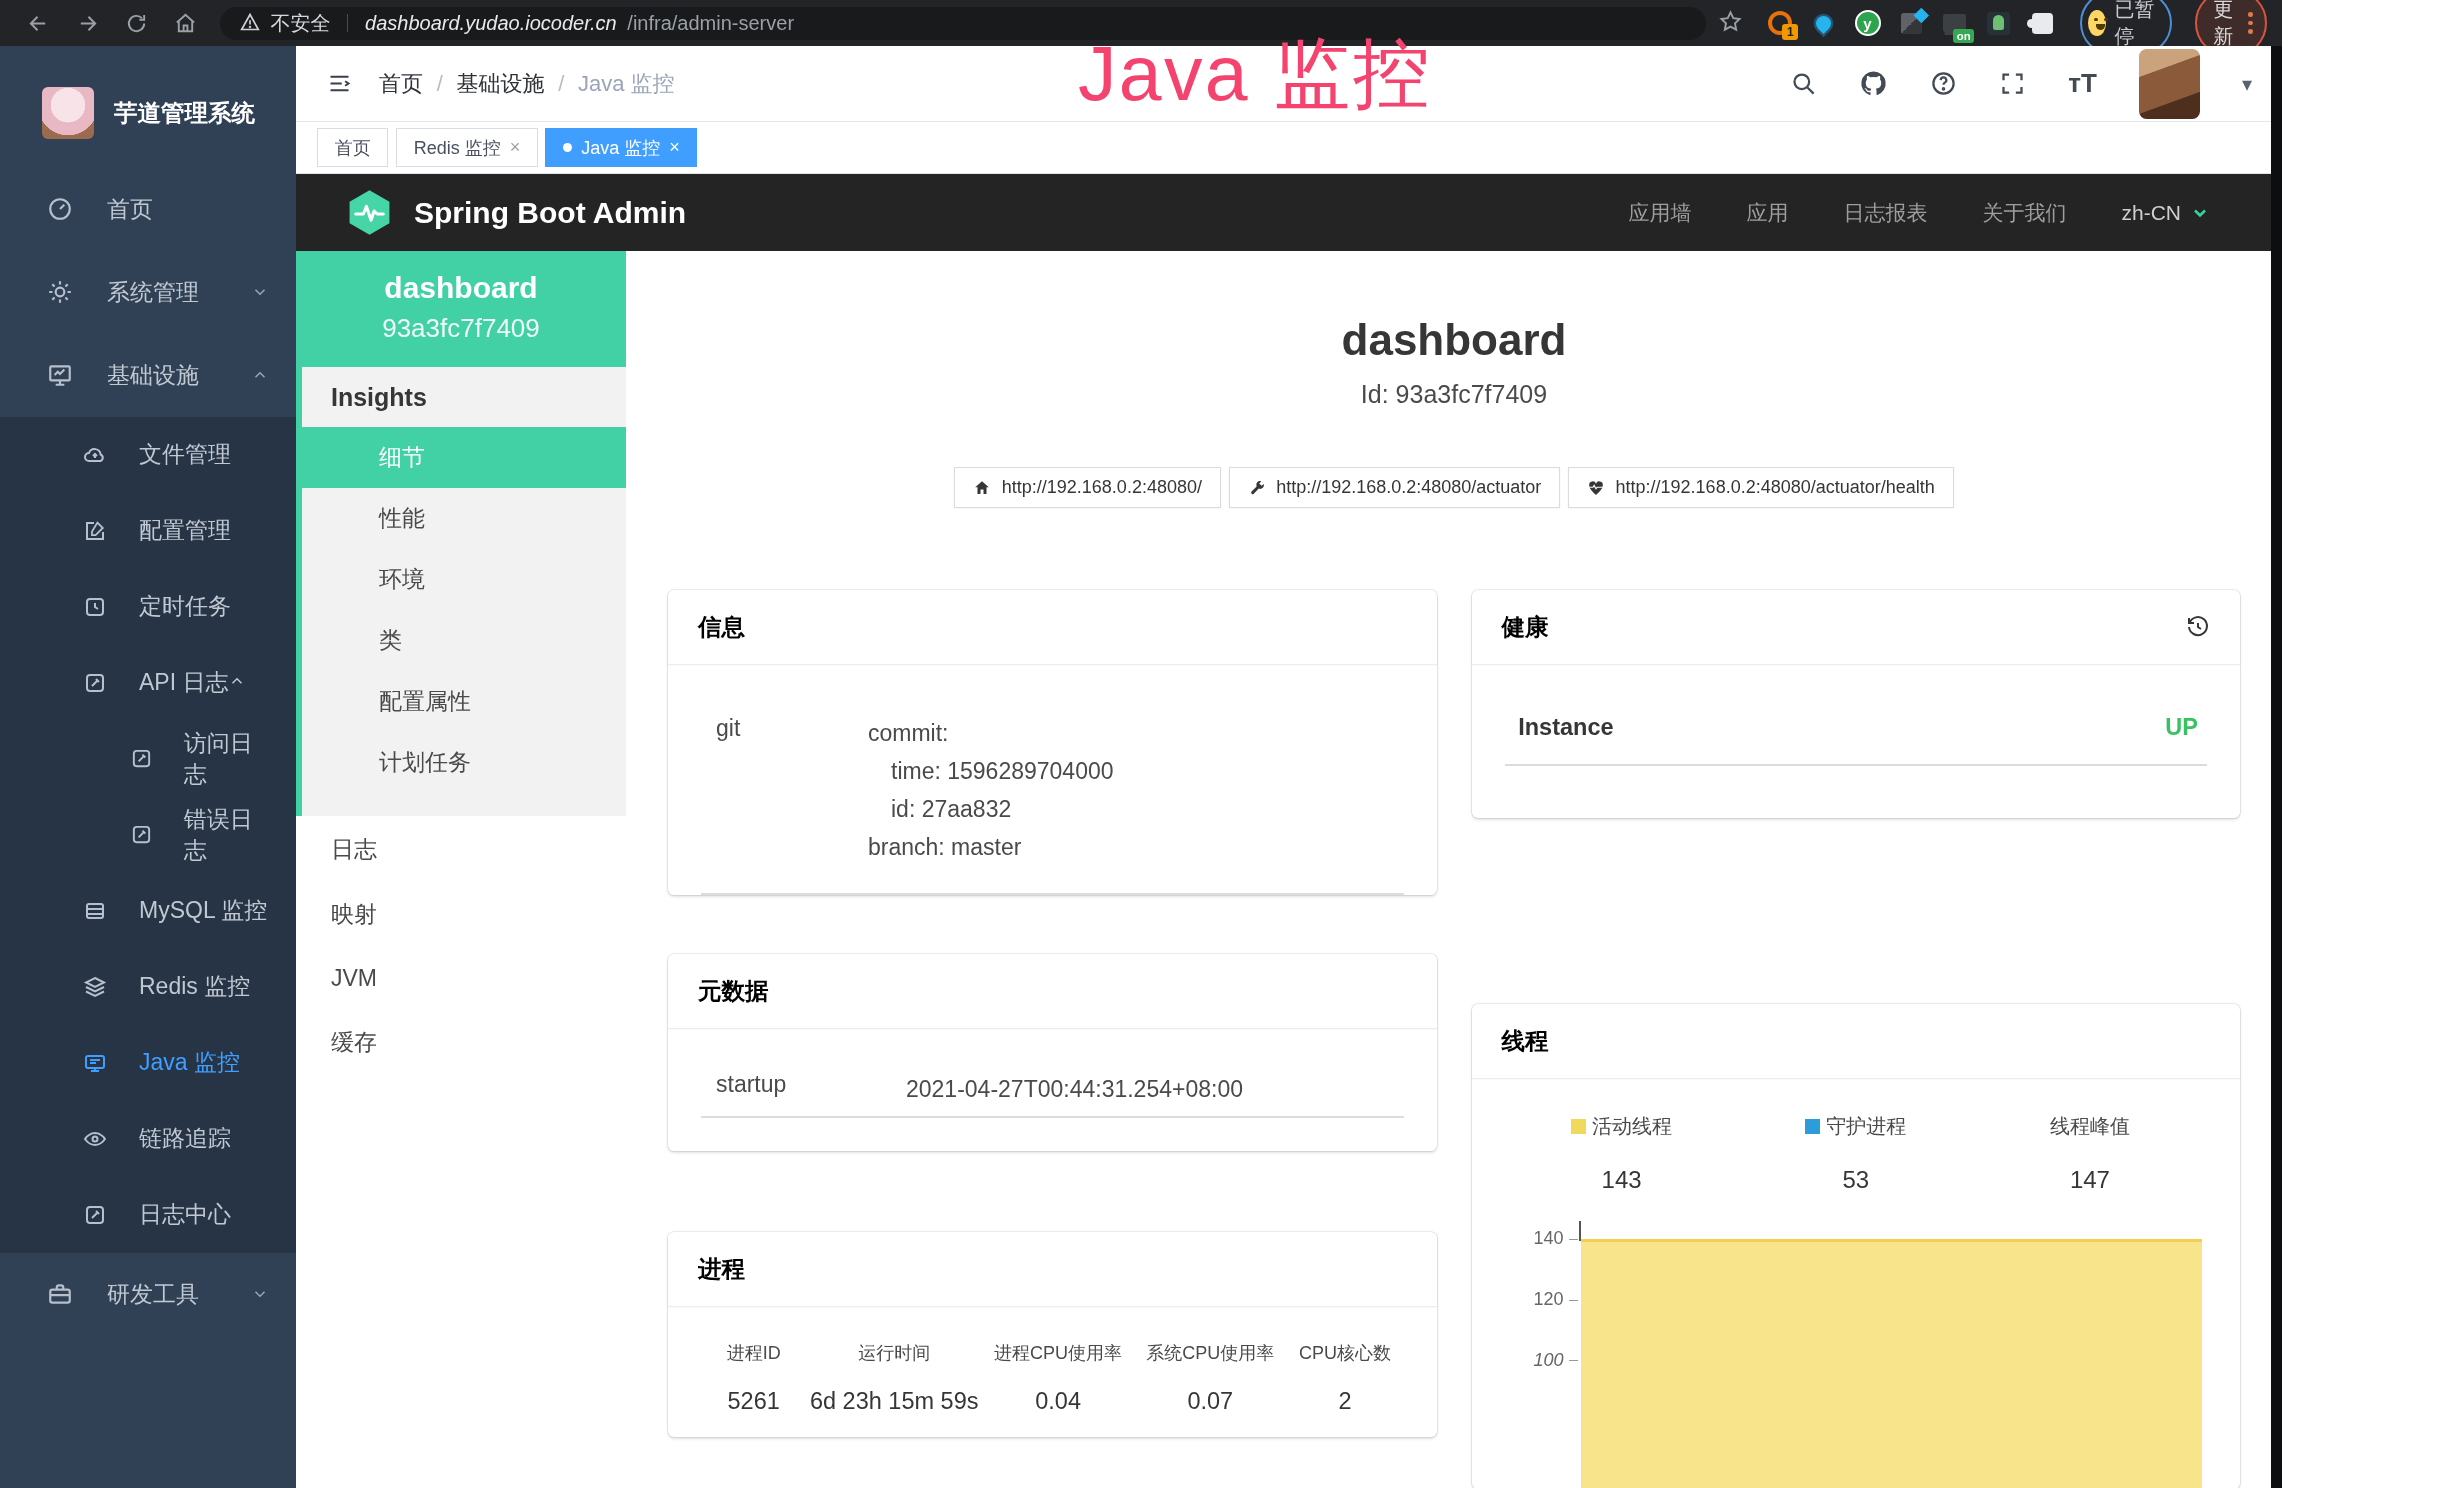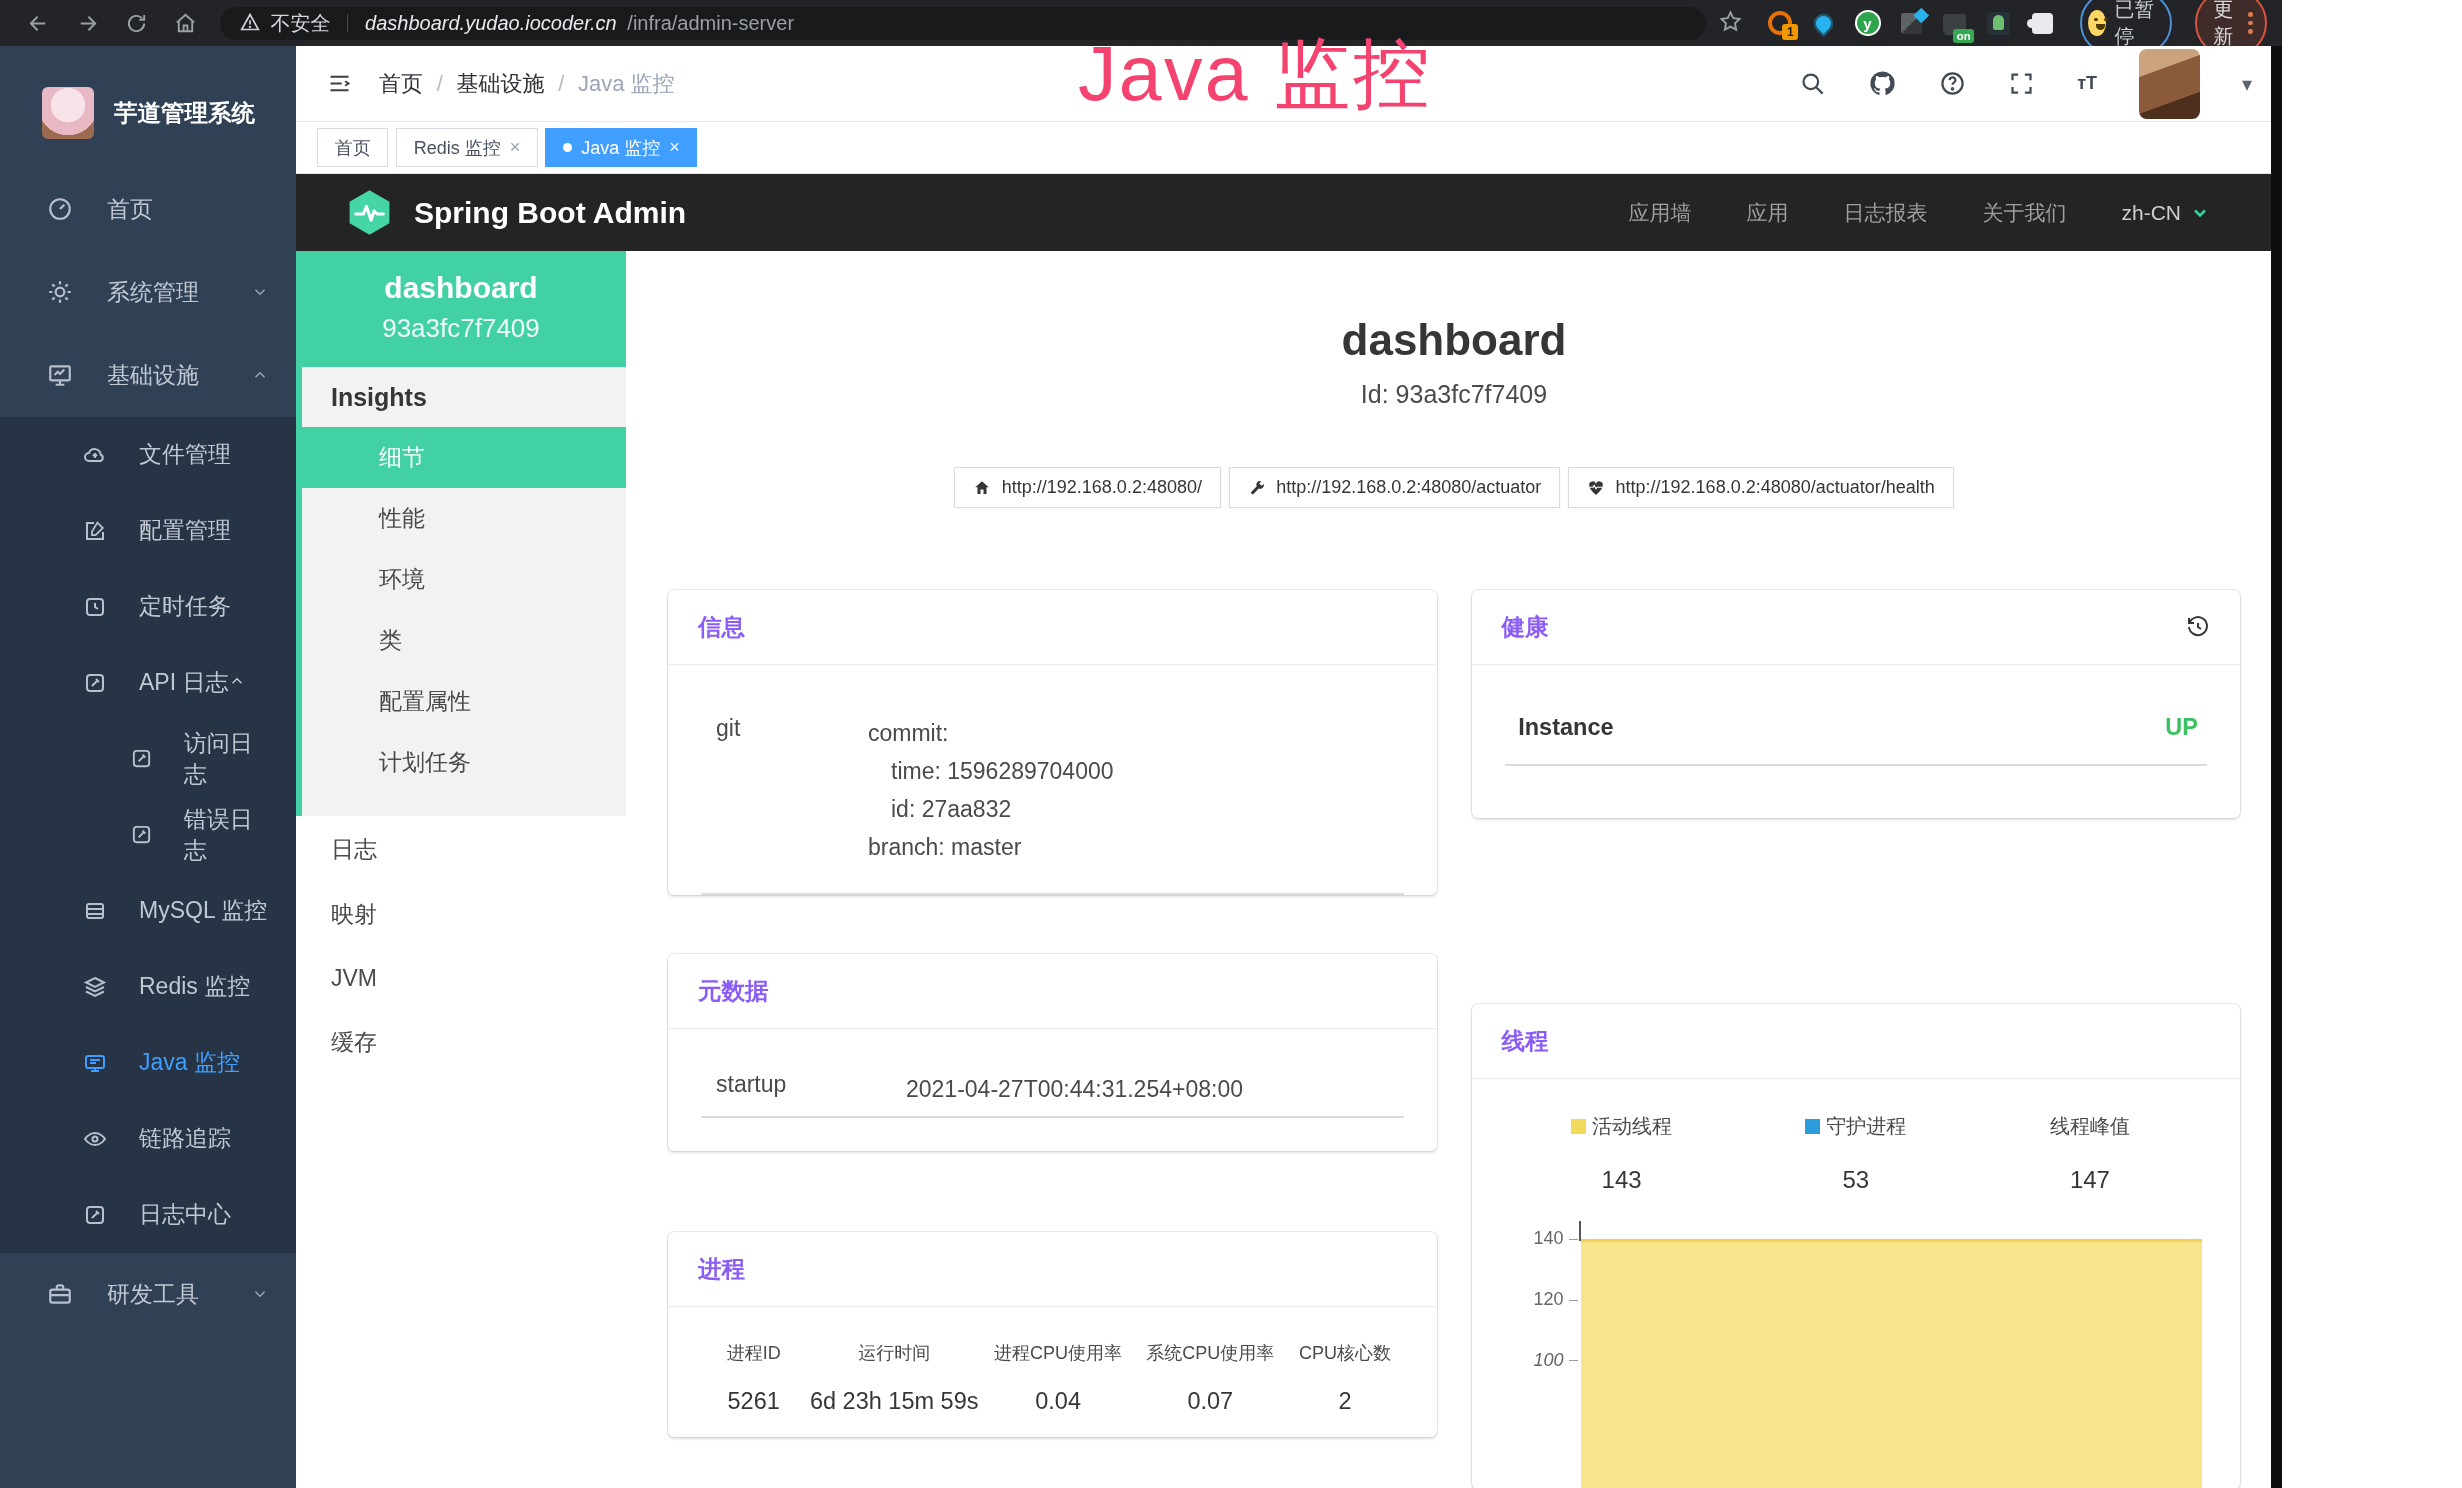--- a/index.html
+++ b/index.html
@@ -108,21 +108,21 @@
   .pg-title { text-align:center; font-size:44px; font-weight:600; color:#363636; }
   .pg-sub { text-align:center; font-size:25px; color:#4a4a4a; margin-top:15px; }
   .chips { display:flex; justify-content:center; gap:7.6px; margin-top:58px; }
   .chip { display:flex; align-items:center; gap:10.6px; border:0.8px solid #dbdbdb; background:#fff; box-shadow:0 0.8px 1.5px rgba(10,10,10,.08); padding:9px 18px; font-size:18px; color:#363636; cursor:pointer; }
   .chip .cic { display:flex; color:#363636; }
 
   .cards { display:flex; gap:35px; margin-top:82px; }
   .col { flex:1; min-width:0; display:flex; flex-direction:column; }
   .card { background:#fff; border-radius:6px; box-shadow:0 1.5px 3px rgba(10,10,10,.12), 0 0 0 0.8px rgba(10,10,10,.09); }
   .card-h { display:flex; align-items:center; justify-content:space-between; padding:21px 30px; border-bottom:0.8px solid #ededed; box-shadow:0 0.8px 1.5px rgba(10,10,10,.06); }
-  .card-h .ct { font-size:23.5px; font-weight:bold; color:#8b5cf6; }
+  .card-h .ct { font-size:23.5px; font-weight:bold; color:#000000; }
   .card-h .hic { color:#363636; display:flex; cursor:pointer; }
   .card-b { padding:35px 33px 30px; }
 
   .kv { display:grid; grid-template-columns:152px 1fr; padding:15px 12px 26px 15px; border-bottom:2.3px solid #dcdcdc; }
   .kv .k { font-size:23px; color:#4a4a4a; }
   .kv .v { font-size:23px; color:#4a4a4a; line-height:1.65; }
   .v .ind { padding-left:23px; }
 
   .hrow { display:flex; justify-content:space-between; align-items:center; padding:10.6px 9px 23px 13.7px; border-bottom:2.3px solid #dcdcdc; }
   .hrow .k { font-size:23.5px; font-weight:600; color:#363636; }
@@ -426,21 +426,21 @@
                 <circle cx="12" cy="12" r="9"></circle>
                 <path d="M9.5 9a2.5 2.5 0 1 1 3.5 2.3c-.8.4-1 .9-1 1.7"></path>
                 <circle cx="12" cy="16.8" r="0.6" fill="currentColor"></circle>
               </svg>
             </span>
           <span class="nicon">
               <svg width="27" height="27" viewBox="0 0 24 24" fill="none" stroke="currentColor" stroke-width="2">
                 <path d="M4 9V4h5M15 4h5v5M20 15v5h-5M9 20H4v-5"></path>
               </svg>
             </span>
-          <span class="nicon" style="font-size:18px; font-weight:bold;">тT</span>
+          <span class="nicon" style="font-size:26px; font-weight:bold;">тT</span>
           <div class="avatar"></div>
           <span class="caret">▾</span>
         </div>
       </div>
 
       <div class="tab-bar">
         <div class="tag">
           <span>首页</span>
         </div>
         <div class="tag">

